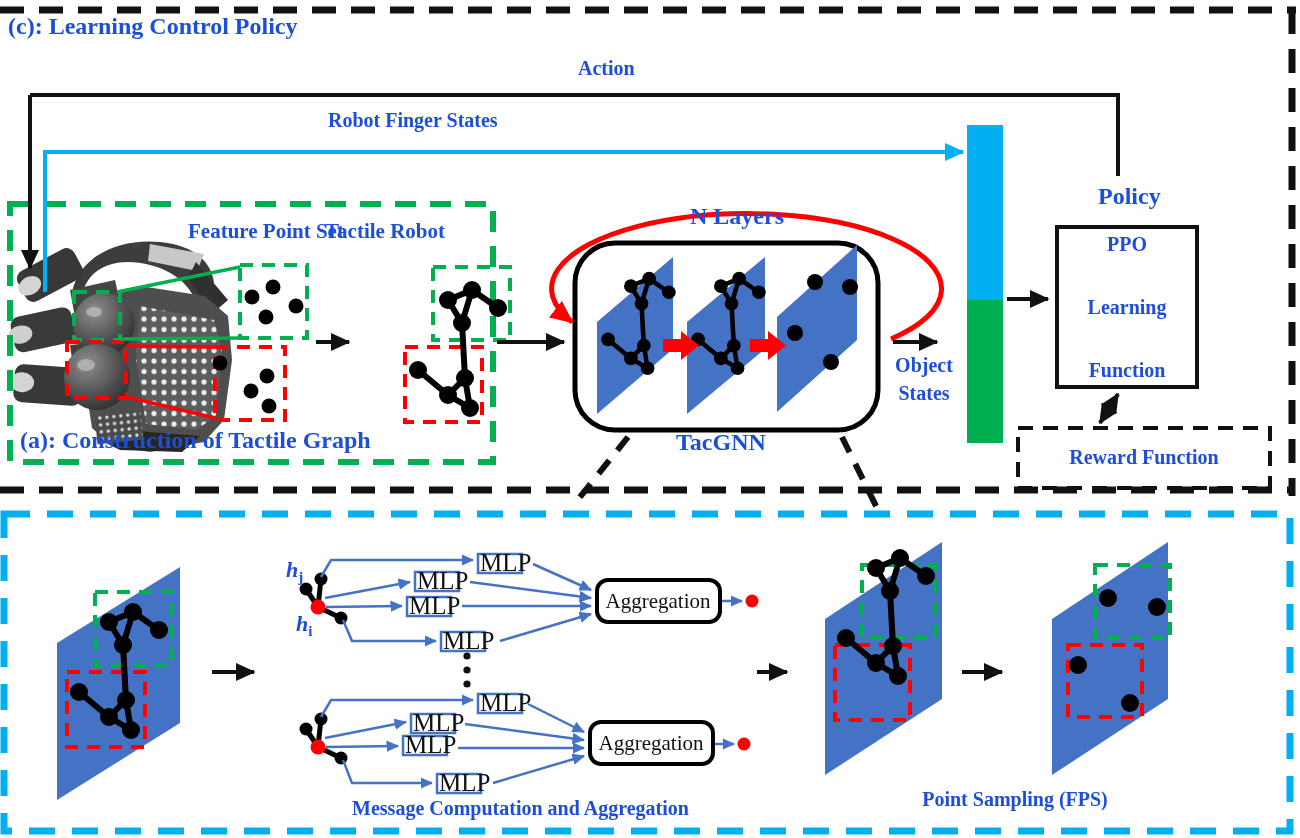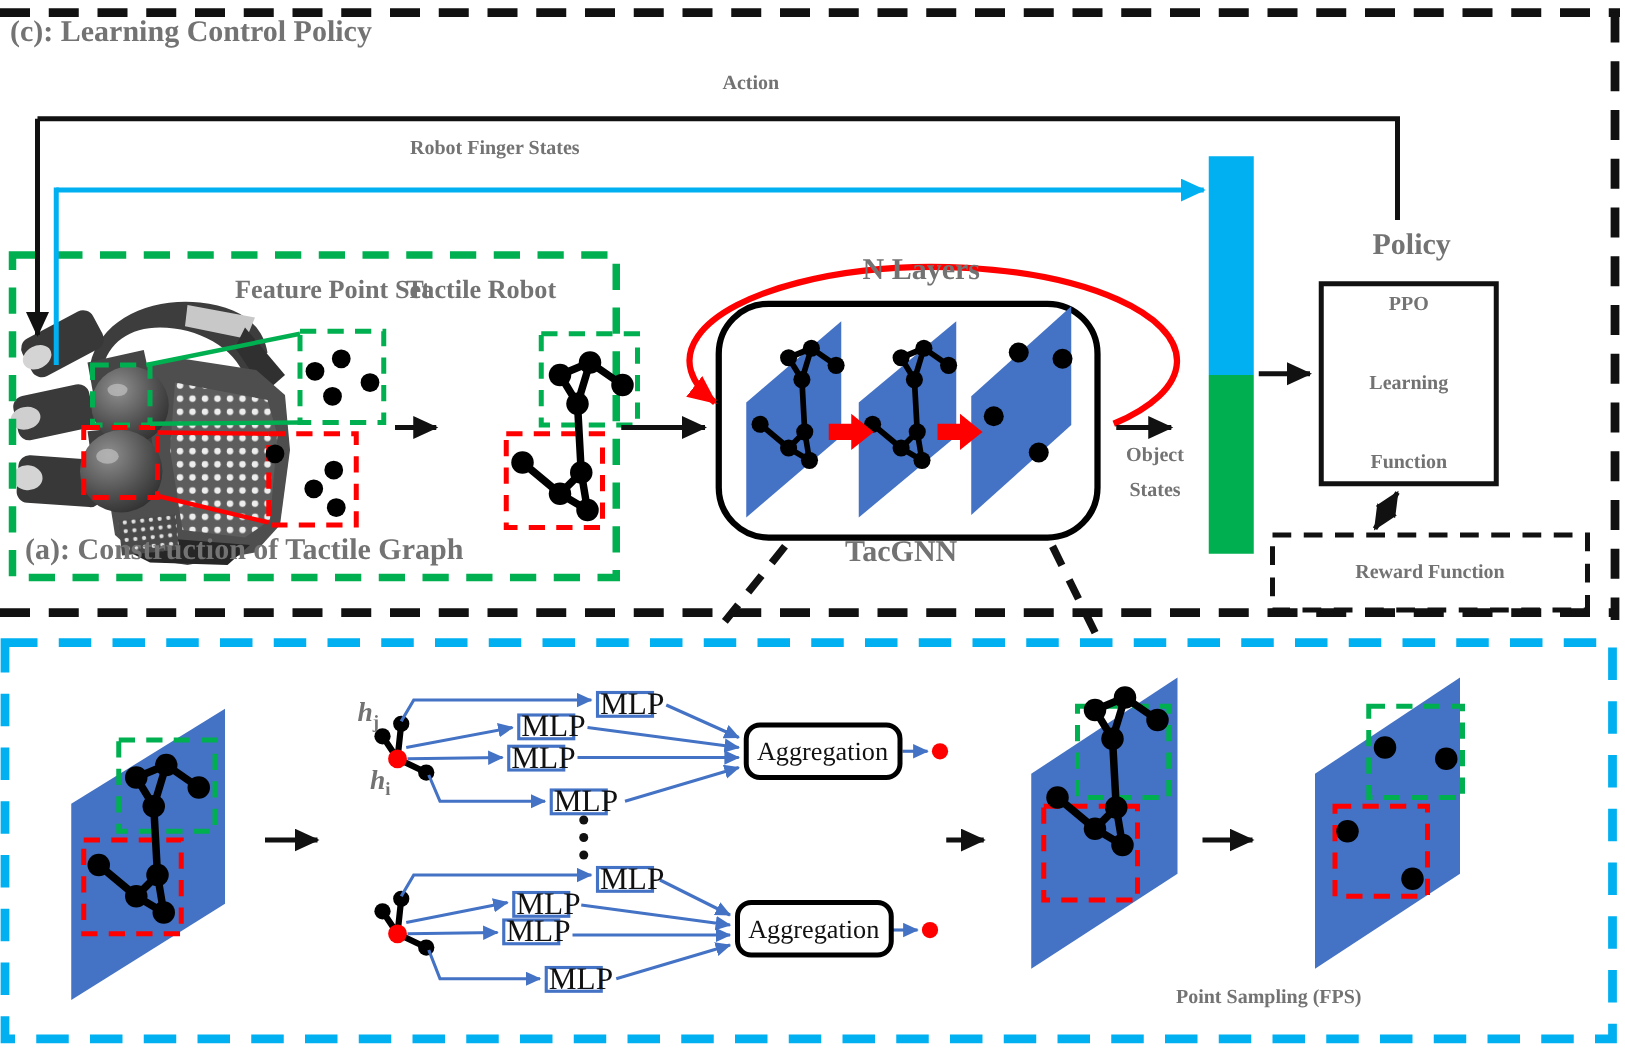--- a/index.html
+++ b/index.html
@@ -1,21 +1,21 @@
 <!DOCTYPE html>
 <html><head>
 <meta charset="utf-8">
 <style>
   html,body{margin:0;padding:0;background:#fff;}
   #fig{position:relative;width:1300px;height:838px;background:#fff;overflow:hidden;
        font-family:"Liberation Serif",serif;color:#111;}
   #art{position:absolute;left:0;top:0;z-index:1;}
-  .lbl{position:absolute;z-index:2;font-weight:bold;color:#737373;white-space:nowrap;line-height:1.08;}
+  .lbl{position:absolute;z-index:2;font-weight:bold;color:#1d4ed8;white-space:nowrap;line-height:1.08;}
   .ctr{text-align:center;}
-  .fs24{font-size:24px;} .fs23{font-size:16px;} .fs21{font-size:21px;} .fs22{font-size:22px;}
+  .fs24{font-size:24px;} .fs23{font-size:20px;} .fs21{font-size:21px;} .fs22{font-size:22px;}
   .ppo{display:flex;flex-direction:column;align-items:center;justify-content:space-between;
        width:136px;height:156px;line-height:30px;}
   .rwd{display:flex;align-items:center;justify-content:center;width:252px;height:58px;}
   .obj{width:84px;text-align:center;line-height:28px;}
   .hlbl i{font-style:italic;} .hlbl sub{font-size:15px;}
   svg text{font-family:"Liberation Serif",serif;}
 </style>
 </head>
 <body>
 
@@ -288,15 +288,16 @@
 </div>
 <div class="lbl fs24" style="left:1098px;top:184px;">Policy</div>
 <div class="lbl fs23 ppo" style="left:1055px;top:225px;border:4px solid #111;">
   <span>PPO</span>
   <span>Learning</span>
   <span>Function</span>
 </div>
 <div class="lbl fs23 rwd" style="left:1018px;top:429px;">Reward Function</div>
 <div class="lbl fs22 hlbl" style="left:286px;top:558px;"><i>h</i><sub>j</sub></div>
 <div class="lbl fs22 hlbl" style="left:296px;top:612px;"><i>h</i><sub>i</sub></div>
+<div class="lbl fs23 ctr" style="left:283px;top:798px;width:475px;">Message Computation and Aggregation</div>
 <div class="lbl fs23 ctr" style="left:890px;top:789px;width:250px;">Point Sampling (FPS)</div>
 
 </div>
 
 </body></html>

